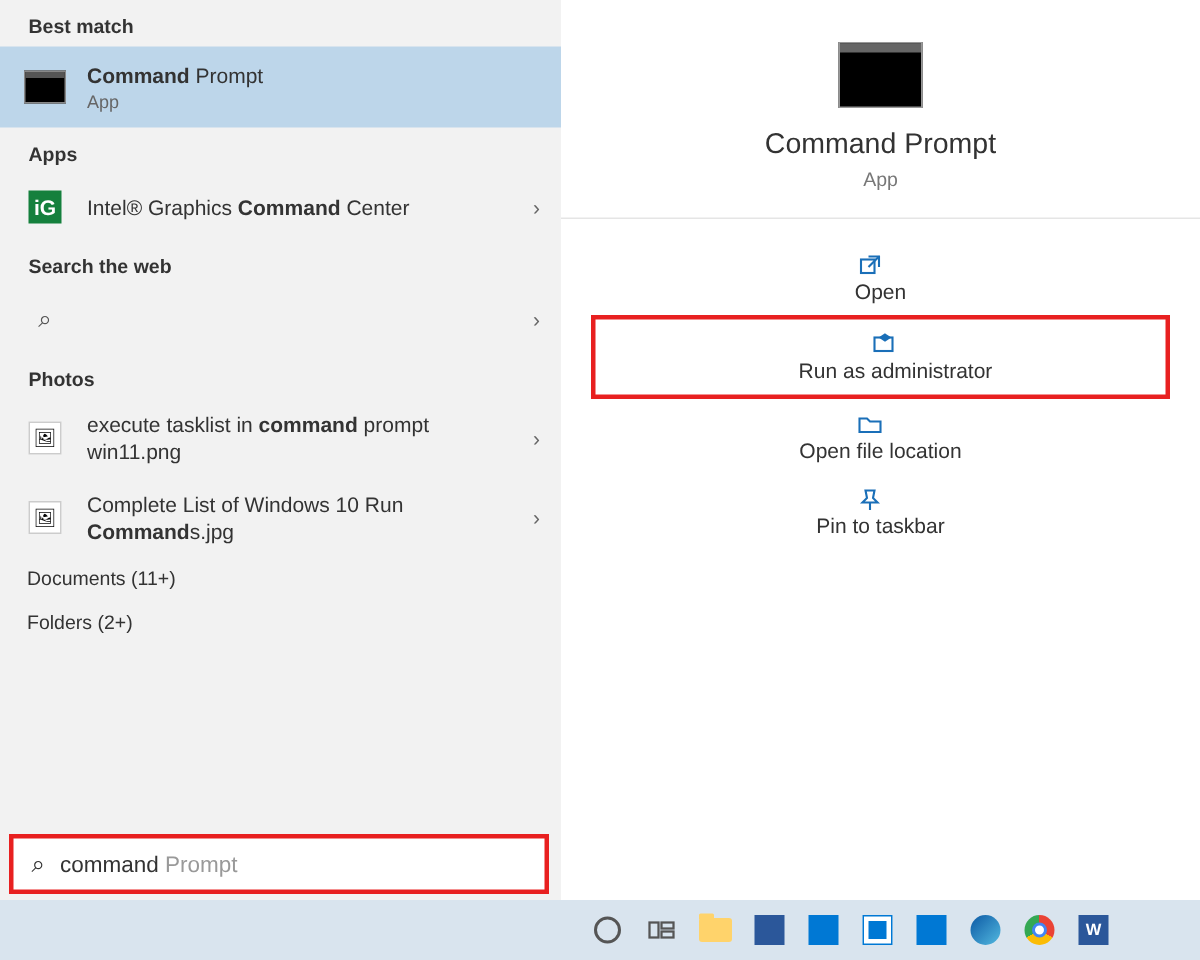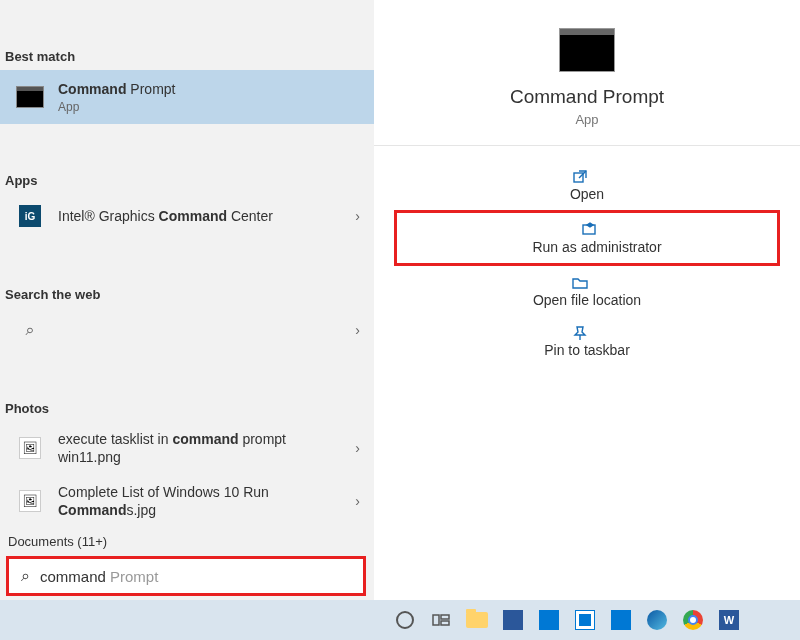--- a/index.html
+++ b/index.html
@@ -1,36 +1,36 @@
 <!DOCTYPE html>
 <html><head>
 <meta charset="utf-8">
 <style>
 * { margin: 0; padding: 0; box-sizing: border-box; font-family: "Segoe UI", Arial, sans-serif; }
 body { width: 800px; height: 640px; background: #fff; overflow: hidden; position: relative; }
 .container { display: flex; height: 600px; }
 .left-pane { width: 374px; background: #f2f2f2; overflow: hidden; display: flex; flex-direction: column; }
 .right-pane { flex: 1; background: #fff; padding: 20px 0 0 0; }
-.section-label { font-size: 13px; font-weight: 600; color: #333; padding: 10px 5px 6px; margin-top: 39px; }
+.section-label { font-size: 13px; font-weight: 600; color: #333; padding: 10px 19px 6px; }
 .result-row { display: flex; align-items: center; padding: 8px 16px; cursor: default; position: relative; }
 .result-row.best { background: #bdd6ea; padding: 10px 16px; }
 .result-row .chev { position: absolute; right: 14px; color: #666; font-size: 14px; }
 .row-icon { width: 28px; height: 28px; display: flex; align-items: center; justify-content: center; margin-right: 14px; flex-shrink: 0; }
 .cmd-icon { width: 28px; height: 22px; background: #000; border: 1px solid #888; position: relative; }
 .cmd-icon::before { content: ''; position: absolute; top: 0; left: 0; right: 0; height: 4px; background: #555; }
-.intel-icon { width: 22px; height: 22px; background: #0c4a6e; color: #fff; font-size: 10px; font-weight: bold; display: flex; align-items: center; justify-content: center; }
+.intel-icon { width: 22px; height: 22px; background: #15803d; color: #fff; font-size: 14px; font-weight: bold; display: flex; align-items: center; justify-content: center; }
 .search-icon-sm { font-size: 16px; color: #555; }
 .photo-icon { width: 22px; height: 22px; background: #fff; border: 1px solid #ccc; display: flex; align-items: center; justify-content: center; font-size: 12px; }
 .result-text { flex: 1; display: flex; flex-direction: column; }
 .title-line { font-size: 14px; color: #333; line-height: 1.3; }
 .title-line b { font-weight: 600; }
 .title-line .gray { color: #888; }
 .sub-line { font-size: 12px; color: #666; margin-top: 2px; }
 .multi { padding-right: 40px; }
-.category-link { font-size: 13px; color: #333; padding: 7px 8px; }
+.category-link { font-size: 13px; color: #333; padding: 7px 18px; }
 .right-header { text-align: center; padding: 0 20px 18px; border-bottom: 1px solid #e5e5e5; }
 .big-icon { width: 56px; height: 44px; background: #000; border: 1px solid #999; margin: 8px auto 14px; position: relative; }
 .big-icon::before { content: ''; position: absolute; top: 0; left: 0; right: 0; height: 6px; background: #666; }
 .app-title { font-size: 19px; color: #333; margin-bottom: 4px; }
 .app-type { font-size: 13px; color: #777; }
 .actions { padding: 14px 20px; }
 .action-row { display: flex; align-items: center; padding: 8px 8px; font-size: 14px; color: #333; flex-direction: column; }
 .action-row.highlight { border: 3px solid #e82020; padding-left: 28px; }
 .action-icon { width: 18px; height: 18px; margin-right: 14px; color: #1a6fb8; display: flex; align-items: center; justify-content: center; }
 .search-bar-wrap { position: absolute; left: 6px; bottom: 44px; width: 360px; border: 3px solid #e82020; background: #fff; height: 40px; display: flex; align-items: center; padding: 0 12px; }

